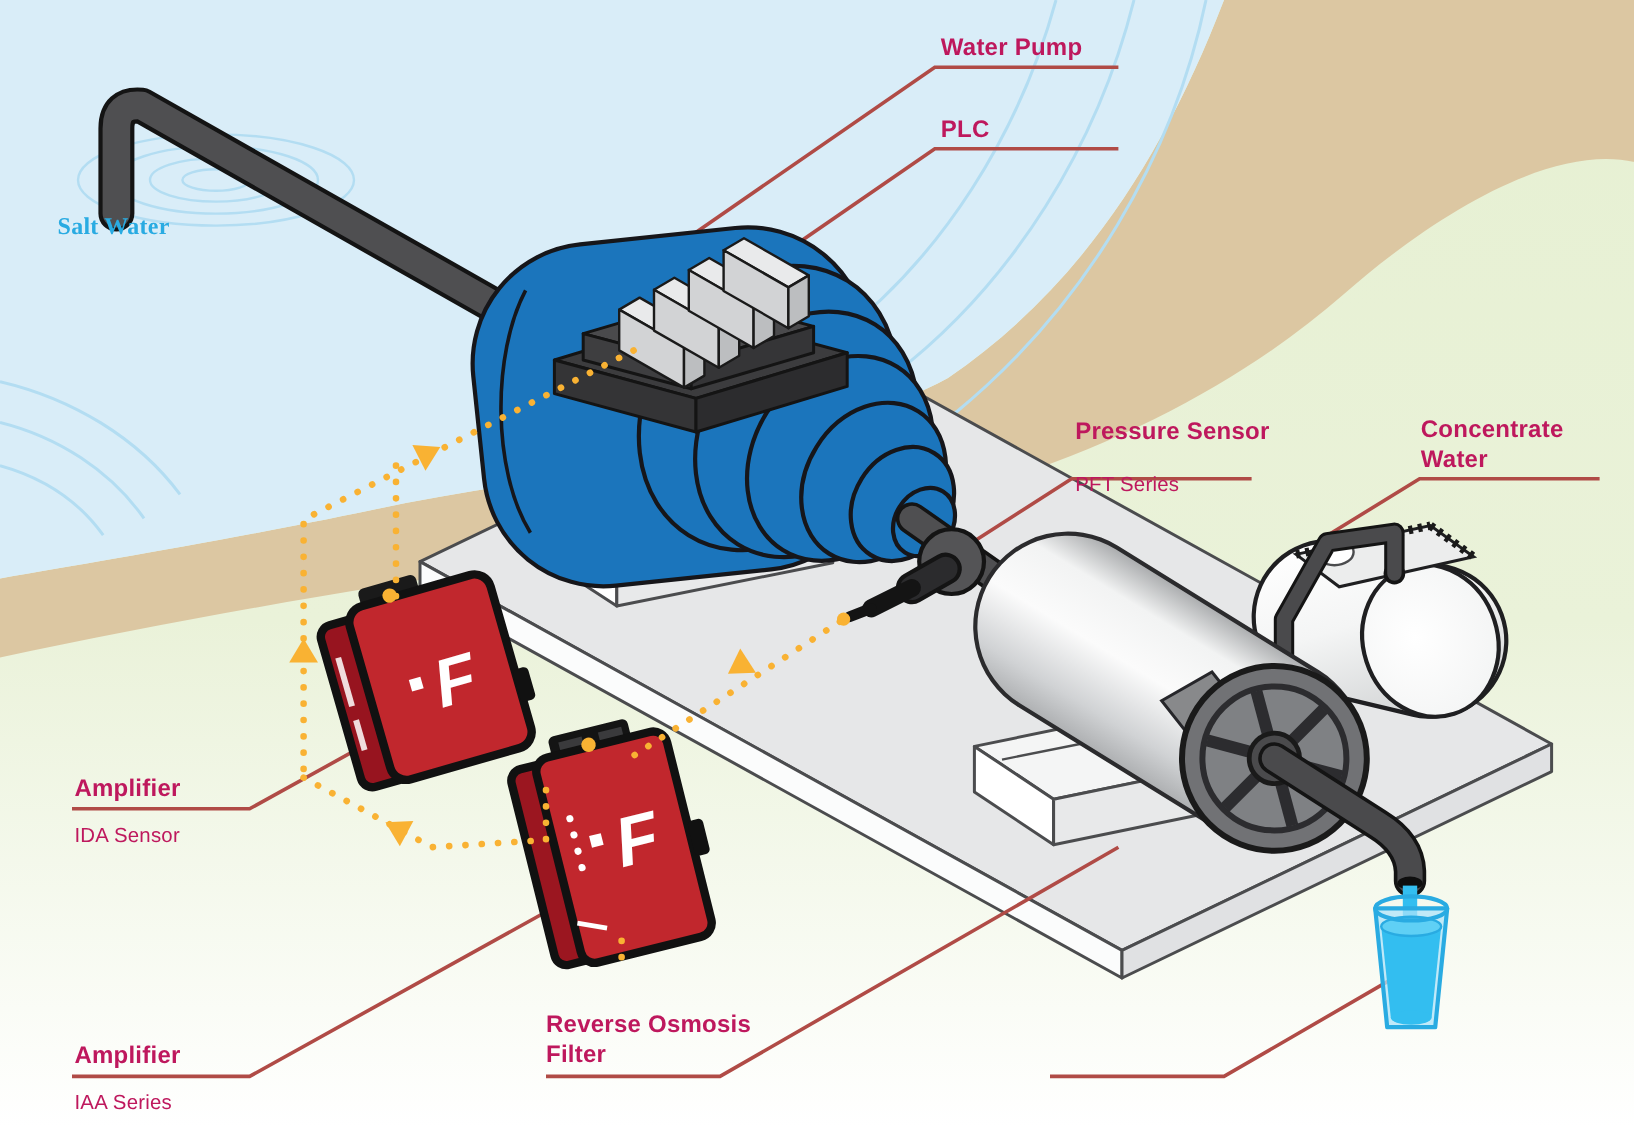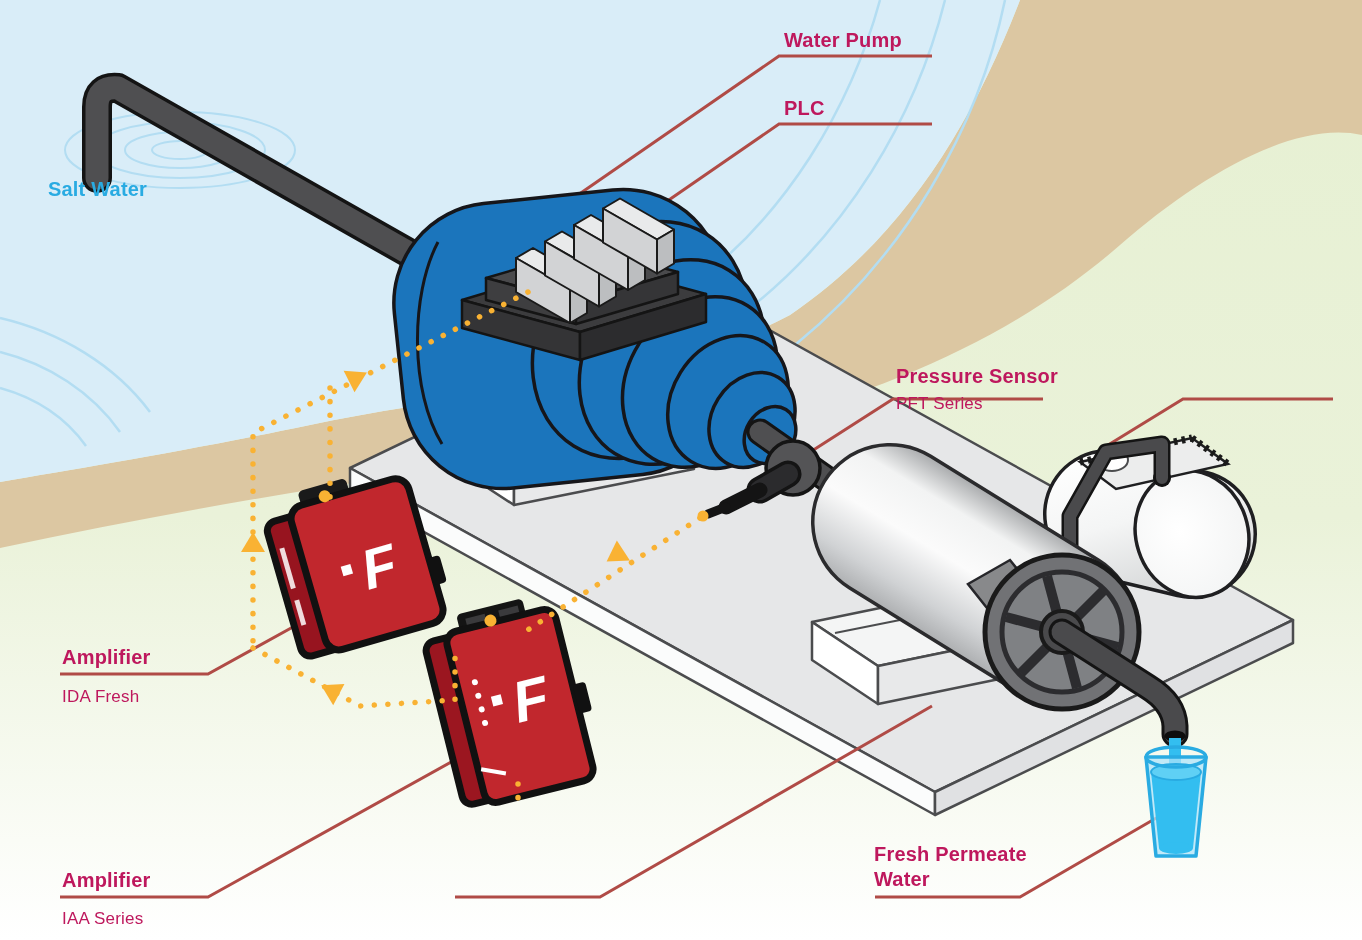--- a/index.html
+++ b/index.html
@@ -14,21 +14,21 @@
   .lbl{
     position:absolute;
     color:#be185d;
     font-weight:700;
     font-size:20px;
     letter-spacing:.2px;
     line-height:25px;
     white-space:pre-line;
   }
   .lbl.series{font-weight:400;font-size:17px;}
-  .lbl.cyan{color:#29abe2;}
+  .lbl.cyan{color:#29abe2;font-family:Liberation Serif, serif;}
 </style>
 </head>
 <body>
 
 <div class="stage">
 
 <svg width="1362" height="940" viewBox="0 0 1362 940">
   <defs>
     <linearGradient id="grassGrad" x1="0" y1="0" x2="0" y2="1">
       <stop offset="0" stop-color="#e6f0d2"></stop>
@@ -250,21 +250,22 @@
     <path d="M -10,-12 L 10,0 L -10,12 Z" transform="translate(615,556) rotate(147)"></path>
     <path d="M -10,-12 L 10,0 L -10,12 Z" transform="translate(330,690) rotate(208)"></path>
   </g>
   <circle cx="703" cy="516" r="5.5" fill="#f9b233"></circle>
 
 </svg>
 
 <div class="lbl" style="left:784px;top:28px;">Water Pump</div>
 <div class="lbl" style="left:784px;top:96px;">PLC</div>
 <div class="lbl cyan" style="left:48px;top:177px;">Salt Water</div>
-<div class="lbl" style="left:896px;top:364px;">Pressure Sensor</div>
+<div class="lbl" style="left:896px;top:348px;">Pressure Sensor</div>
 <div class="lbl series" style="left:896px;top:391px;">PFT Series</div>
+<div class="lbl" style="left:1184px;top:346px;width:130px;">Concentrate Water</div>
 <div class="lbl" style="left:62px;top:645px;">Amplifier</div>
-<div class="lbl series" style="left:62px;top:684px;">IDA Fresh</div>
+<div class="lbl series" style="left:62px;top:684px;">IDA Sensor</div>
 <div class="lbl" style="left:62px;top:868px;">Amplifier</div>
 <div class="lbl series" style="left:62px;top:906px;text-align:right;">IAA Series</div>
-<div class="lbl" style="left:874px;top:842px;width:175px;">Fresh Permeate Water</div>
+<div class="lbl" style="left:455px;top:842px;width:175px;">Reverse Osmosis Filter</div>
 
 </div>
 
 </body></html>

